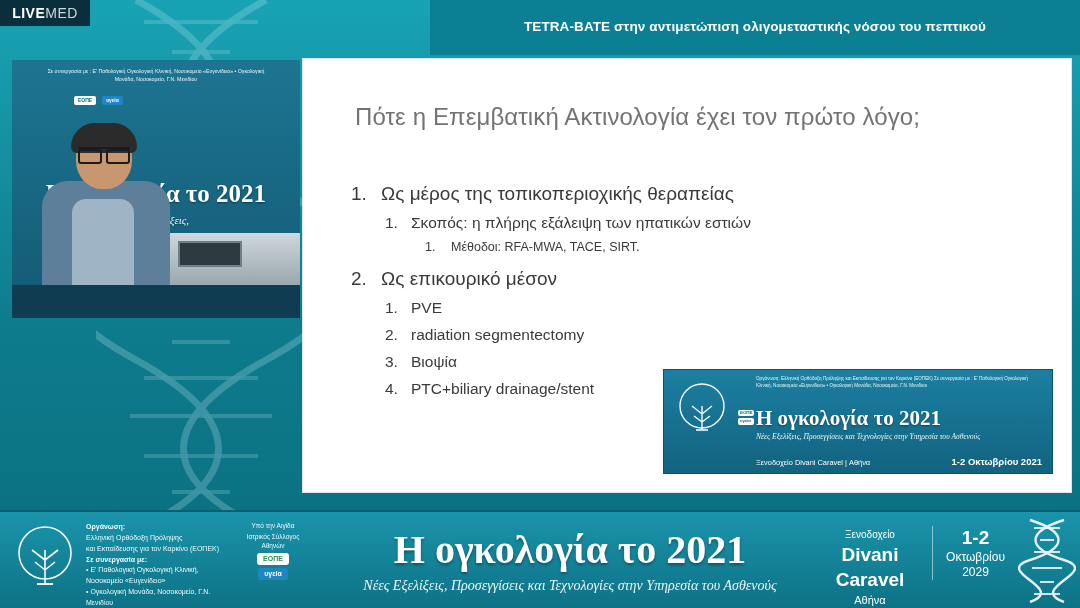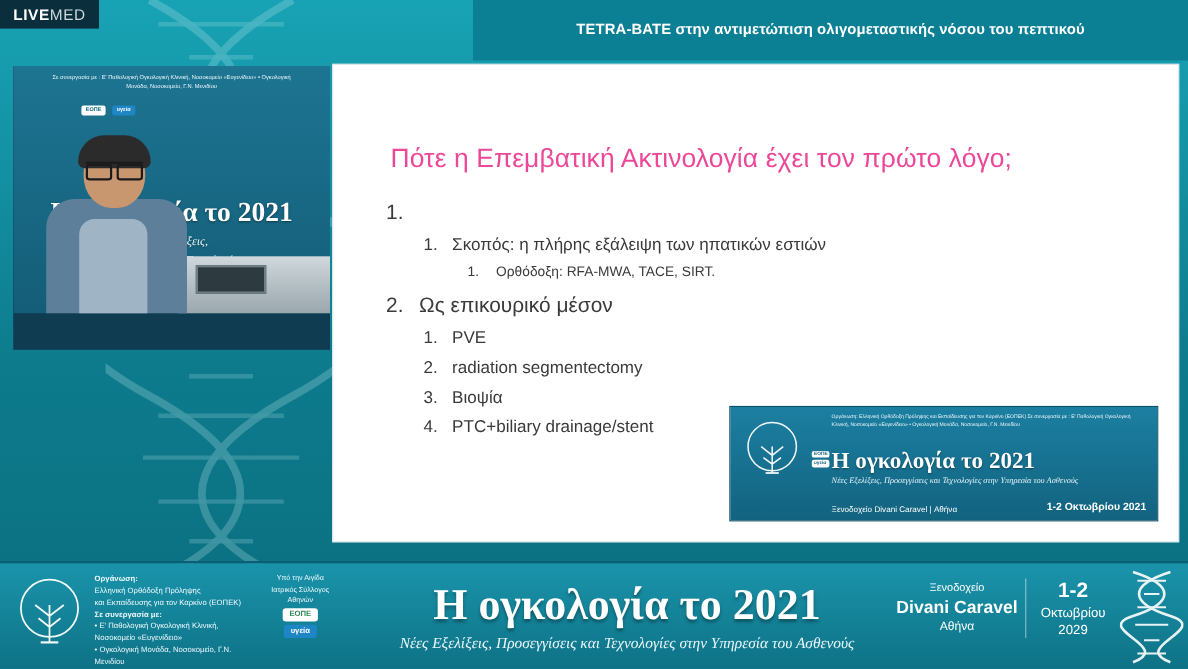--- a/index.html
+++ b/index.html
@@ -207,25 +207,24 @@
   .slide {
     position: absolute;
     left: 302px; top: 58px;
     width: 770px; height: 435px;
     background: #ffffff;
     border: 1px solid #dbe6ea;
   }
   .slide-title {
     position: absolute;
     left: 52px; top: 44px;
-    color: #ec4899;
+    color: #737373;
     font-size: 24px;
     font-weight: normal;
     letter-spacing: 0.1px;
-    margin-top: 28px;
   }
   .bullets {
     position: absolute;
     left: 48px; top: 110px;
     width: 690px;
     color: #3b3b3b;
   }
   .lvl1 {
     display: flex;
     font-size: 19px;
@@ -371,21 +370,21 @@
   }
   .footer-venue {
     position: absolute;
     right: 150px; top: 16px;
     width: 120px;
     text-align: center;
     color: #ffffff;
     line-height: 1.35;
   }
   .footer-venue .small { font-size: 10px; }
-  .footer-venue .big { font-size: 16px; font-weight: bold; }
+  .footer-venue .big { font-size: 19px; font-weight: bold; }
   .footer-venue .mid { font-size: 11px; text-align: center; }
   .footer-date {
     position: absolute;
     right: 62px; top: 14px;
     width: 86px;
     text-align: center;
     color: #ffffff;
     line-height: 1.25;
     border-left: 1px solid rgba(255,255,255,0.5);
   }
@@ -461,30 +460,31 @@
     </div>
   </div>
 
   <div class="slide">
     <div class="slide-title">Πότε η Επεμβατική Ακτινολογία έχει τον πρώτο λόγο;</div>
 
     <div class="bullets">
 
       <div class="lvl1">
         <span class="num">1.</span>
+        <span>Ως μέρος της τοπικοπεριοχικής θεραπείας</span>
       </div>
 
       <div class="lvl2">
         <span class="num">1.</span>
         <span>Σκοπός: η πλήρης εξάλειψη των ηπατικών εστιών</span>
       </div>
 
       <div class="lvl3">
         <span class="num">1.</span>
-        <span>Ορθόδοξη:  RFA-MWA, TACE, SIRT.</span>
+        <span>Μέθοδοι:  RFA-MWA, TACE, SIRT.</span>
       </div>
 
       <div class="lvl1">
         <span class="num">2.</span>
         <span>Ως επικουρικό μέσον</span>
       </div>
 
       <div class="lvl2">
         <span class="num">1.</span>
         <span>PVE</span>

